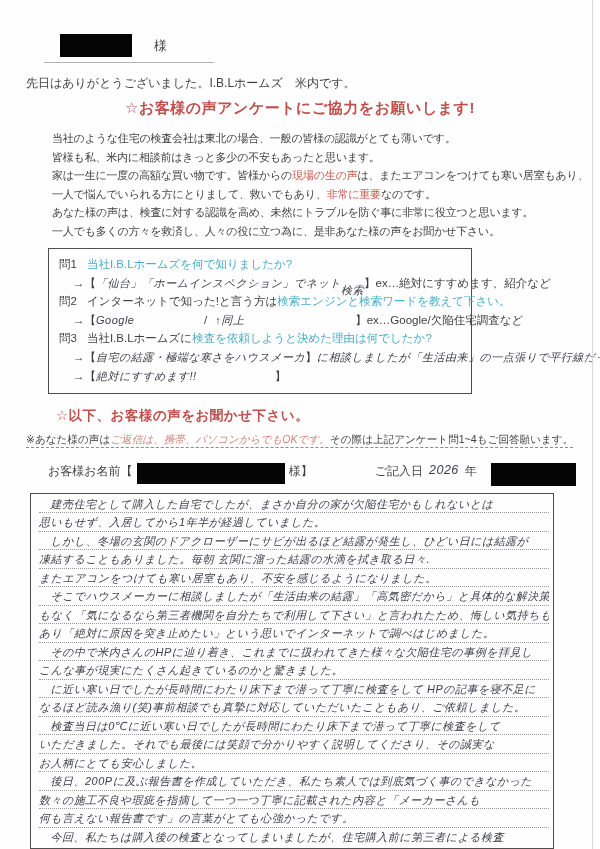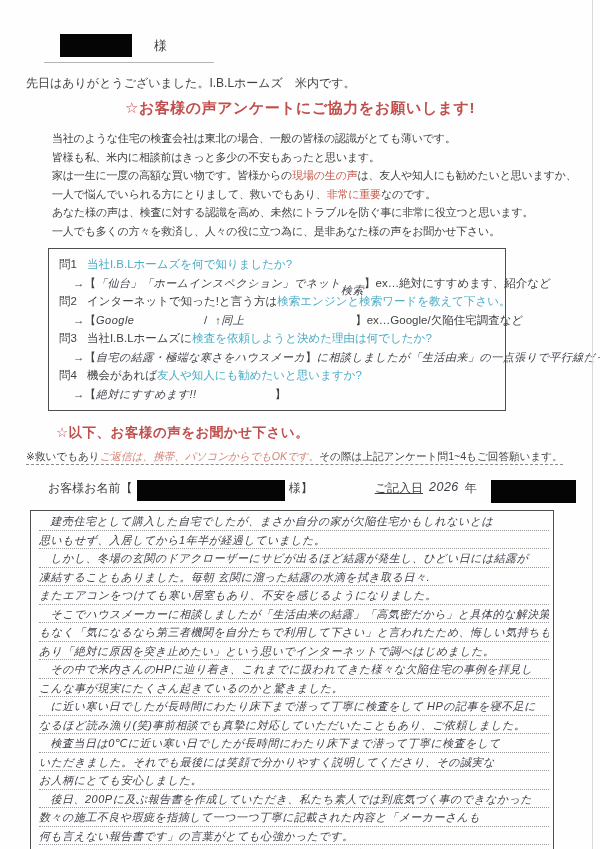--- a/index.html
+++ b/index.html
@@ -27,36 +27,36 @@
 
   .recipient { margin-left:20px; width:170px; border-bottom:1px solid #b3b3b3; padding:0 0 3px 16px; height:29px; }
   .recipient .redact { width:72px; height:23px; }
   .recipient-suffix { font-size:13px; margin-left:22px; }
 
   .greeting { font-size:12px; margin:12px 0 0 2px; }
   .main-heading { text-align:center; font-size:15px; margin-top:7px; letter-spacing:0.5px; }
 
   .intro { margin:11px 0 0 28px; font-size:11px; line-height:18.5px; letter-spacing:-0.2px; white-space:nowrap; }
 
-  .qbox { margin:8px 0 0 24px; width:458px; border:1px solid #4e4e4e; padding:7px 0 6px 10px; font-size:11.5px; }
+  .qbox { margin:8px 0 0 24px; width:424px; border:1px solid #4e4e4e; padding:7px 0 6px 10px; font-size:11.5px; }
   .q-row { line-height:17.5px; white-space:nowrap; }
   .q-label { margin-right:10px; }
   .a-row { line-height:19.5px; white-space:nowrap; margin-left:14px; }
   .a-row .hw { font-size:11px; }
   .insert { position:relative; top:7px; font-size:9.5px; }
   .gq2-engine { display:inline-block; width:108px; text-align:left; }
   .gq2-word { display:inline-block; width:148px; text-align:left; padding-left:8px; }
 
   .voice-heading { font-size:13.5px; margin:13px 0 0 32px; letter-spacing:0.5px; }
   .note { margin:8px 0 0 2px; font-size:10.6px; white-space:nowrap; }
   .note .u { border-bottom:1px dashed #8a8a8a; padding-bottom:2px; }
 
   .name-row { margin:16px 0 0 24px; font-size:12px; display:flex; align-items:flex-start; white-space:nowrap; }
   .name-row .redact.name { width:160px; height:21px; margin:0 4px; }
-  .name-row .date-label { margin-left:62px;text-decoration:underline; }
+  .name-row .date-label { margin-left:62px; }
   .name-row .hw-year { margin:0 6px; font-size:12.5px; }
   .name-row .redact.date { width:92px; height:23px; margin-left:14px; }
 
   .vbox { margin:7px 0 0 6px; width:524px; border:1px solid #4e4e4e; padding:1px 4px 2px 8px; }
   .vline { height:18.5px; line-height:18px; font-size:11px; white-space:nowrap; overflow:hidden;
            border-bottom:1px dotted #9a9a9a; }
   .vline:last-child { border-bottom:none; }
 </style>
 </head>
 <body>
@@ -68,21 +68,21 @@
     <span class="redact"></span><span class="recipient-suffix print">様</span>
   </div>
 
   <div class="greeting print">先日はありがとうございました。I.B.Lホームズ　米内です。</div>
 
   <div class="main-heading red-h">☆お客様の声アンケートにご協力をお願いします!</div>
 
   <div class="intro">
     <div>当社のような住宅の検査会社は東北の場合、一般の皆様の認識がとても薄いです。</div>
     <div>皆様も私、米内に相談前はきっと多少の不安もあったと思います。</div>
-    <div><span>家は一生に一度の高額な買い物です。皆様からの</span><span class="red-i">現場の生の声</span><span>は、友人や知人にも勧めたいと思いますか、</span></div>
+    <div><span>家は一生に一度の高額な買い物です。皆様からの</span><span class="red-i">現場の生の声</span><span>は、またエアコンをつけても寒い居室もあり、</span></div>
     <div><span>一人で悩んでいられる方にとりまして、救いでもあり、</span><span class="red-i">非常に重要</span><span>なのです。</span></div>
     <div>あなた様の声は、検査に対する認識を高め、未然にトラブルを防ぐ事に非常に役立つと思います。</div>
     <div>一人でも多くの方々を救済し、人々の役に立つ為に、是非あなた様の声をお聞かせ下さい。</div>
   </div>
 
   <div class="qbox">
     <div class="q-row">
       <span class="q-label">問1</span><span class="blue">当社I.B.Lホームズを何で知りましたか?</span>
     </div>
     <div class="a-row">
@@ -96,32 +96,29 @@
       <span>→【</span><span class="hw gq2-engine">Google</span><span>/</span><span class="hw gq2-word">↑同上</span><span>】</span><span>ex…Google/欠陥住宅調査など</span>
     </div>
 
     <div class="q-row">
       <span class="q-label">問3</span><span>当社I.B.Lホームズに</span><span class="blue">検査を依頼しようと決めた理由は何でしたか?</span>
     </div>
     <div class="a-row">
       <span>→【</span><span class="hw">自宅の結露・極端な寒さをハウスメーカ</span><span>】</span><span class="hw">に相談しましたが「生活由来」の一点張りで平行線だったため</span>
     </div>
 
-    <div class="q-row">
-      <span class="q-label">問4</span><span>機会があれば</span><span class="blue">友人や知人にも勧めたいと思いますか?</span>
-    </div>
     <div class="a-row">
       <span>→【</span><span class="hw">絶対にすすめます!!</span><span style="margin-left:78px">】</span>
     </div>
   </div>
 
   <div class="voice-heading red-h">☆以下、お客様の声をお聞かせ下さい。</div>
 
   <div class="note">
-    <span class="u"><span>※救いでもあり</span><span class="note-red">ご返信は、携帯、パソコンからでもOKです。</span><span>その際は上記アンケート問1~4もご回答願います。</span></span>
+    <span class="u"><span>※あなた様の声は</span><span class="note-red">ご返信は、携帯、パソコンからでもOKです。</span><span>その際は上記アンケート問1~4もご回答願います。</span></span>
   </div>
 
   <div class="name-row">
     <span>お客様お名前【</span>
       <span class="redact name"></span>
       <span>様】</span>
       <span class="date-label">ご記入日</span>
       <span class="hw hw-year">2026</span>
       <span>年</span>
       <span class="redact date"></span>

